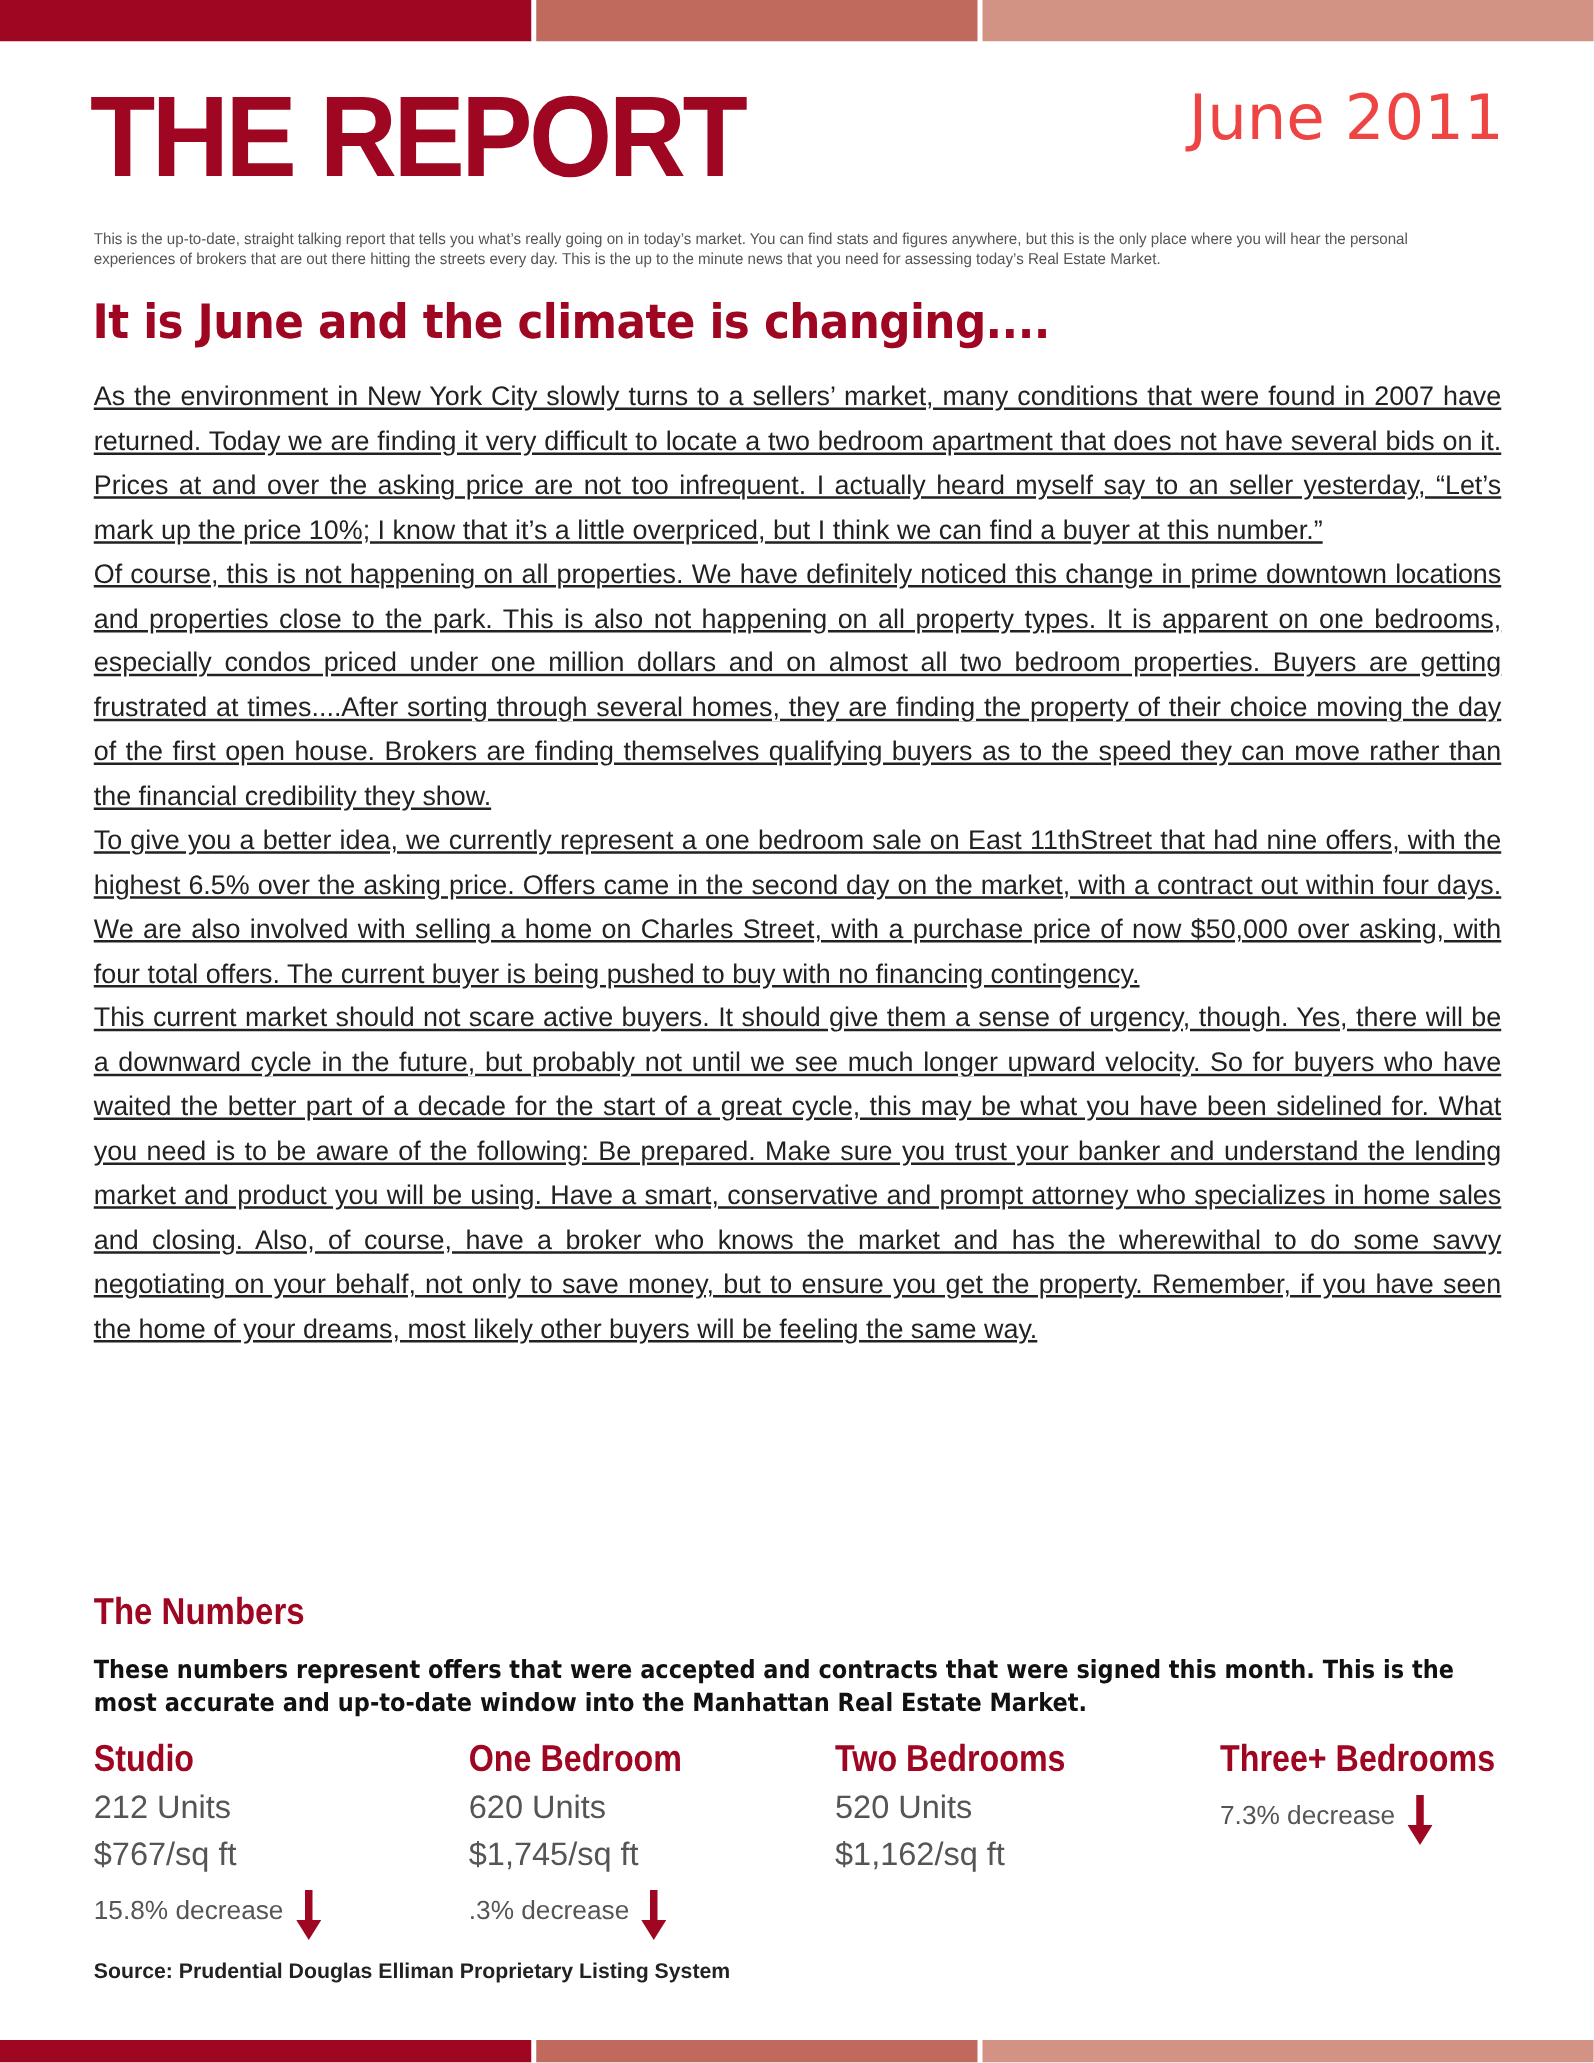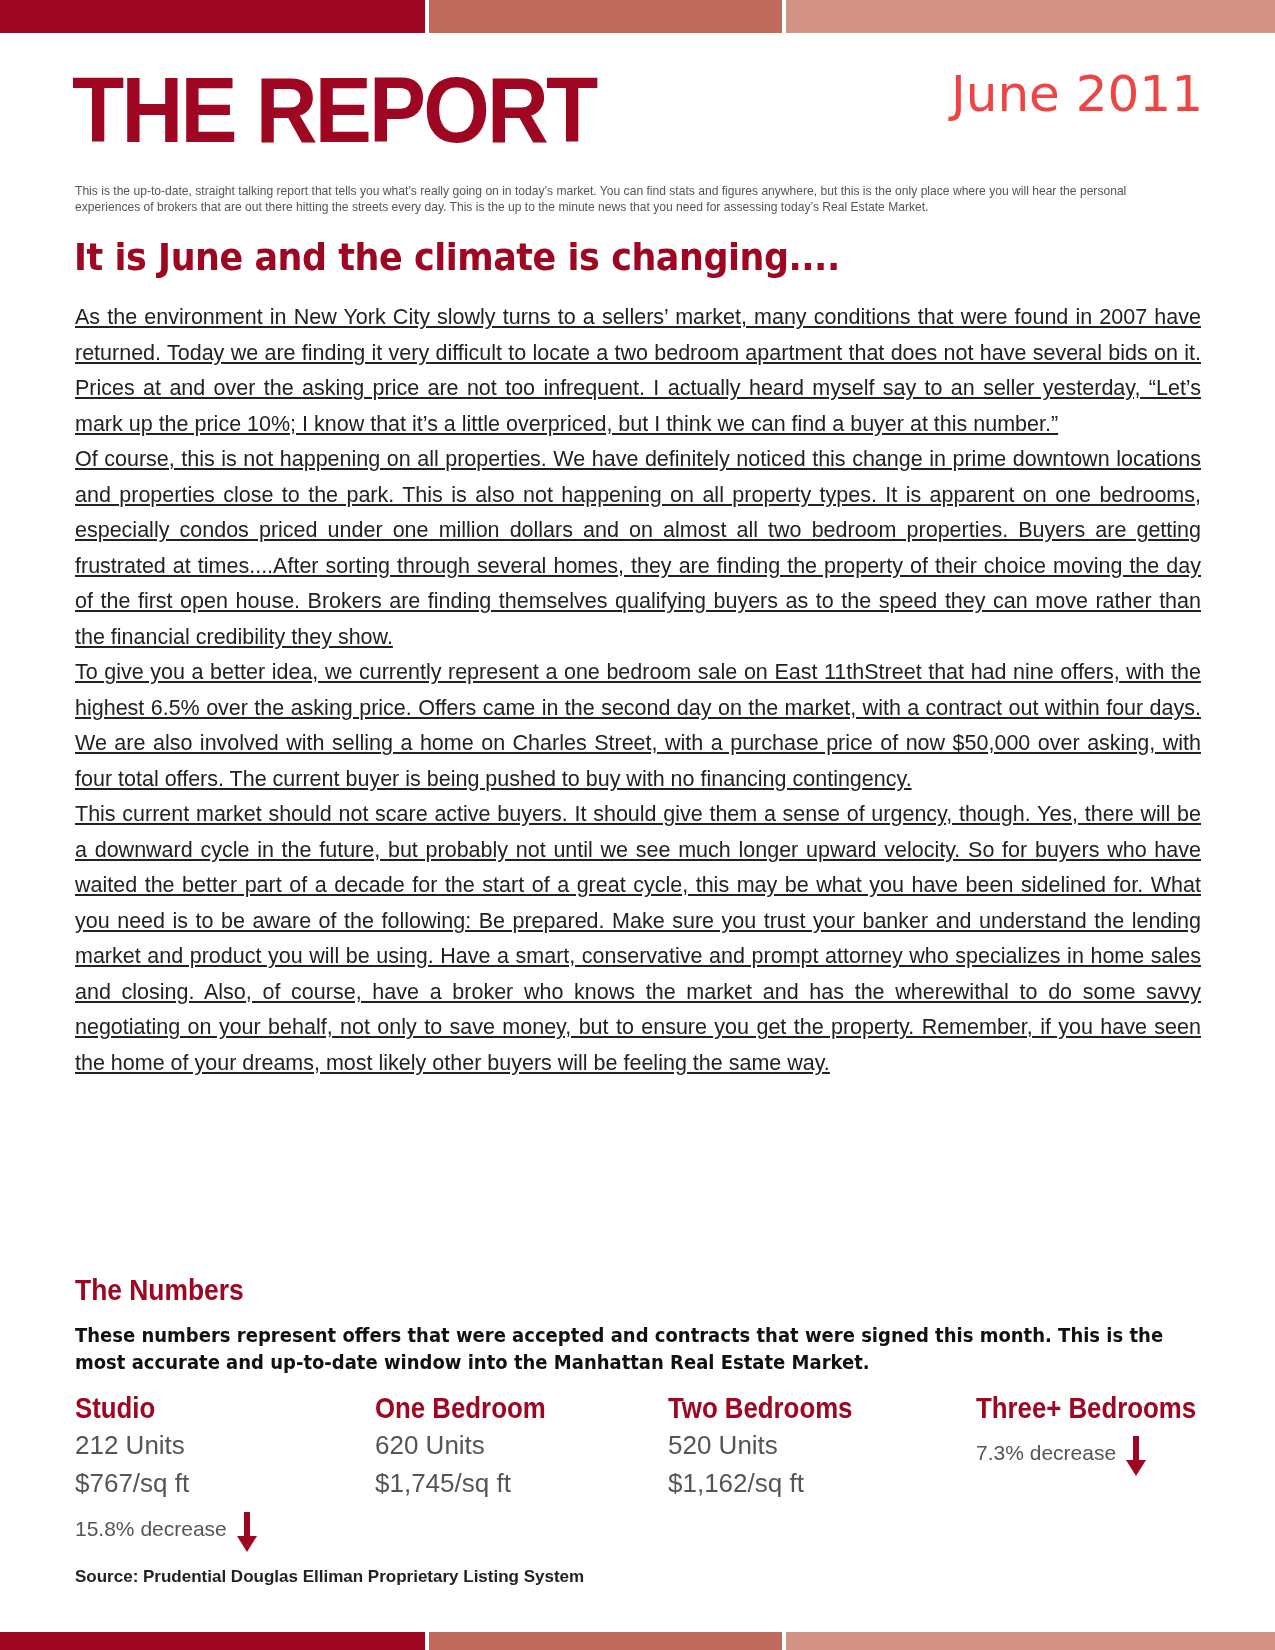--- a/index.html
+++ b/index.html
@@ -110,20 +110,26 @@
     <svg class="arrow" viewBox="0 0 20 40">
         <path d="M7 0 H13 V24 H20 L10 40 L0 24 H7 Z" fill="#9e0621"></path>
       </svg>
   </div>
 </div>
 
 <div class="stat" style="left:375px;">
   <div class="cat">One Bedroom</div>
   <div class="units">620 Units</div>
   <div class="price">$1,745/sq ft</div>
+  <div class="change">
+    <span>.3% decrease</span>
+    <svg class="arrow" viewBox="0 0 20 40">
+        <path d="M7 0 H13 V24 H20 L10 40 L0 24 H7 Z" fill="#9e0621"></path>
+      </svg>
+  </div>
 </div>
 
 <div class="stat" style="left:668px;">
   <div class="cat">Two Bedrooms</div>
   <div class="units">520 Units</div>
   <div class="price">$1,162/sq ft</div>
 </div>
 
 <div class="stat" style="left:976px;">
   <div class="cat">Three+ Bedrooms</div>

